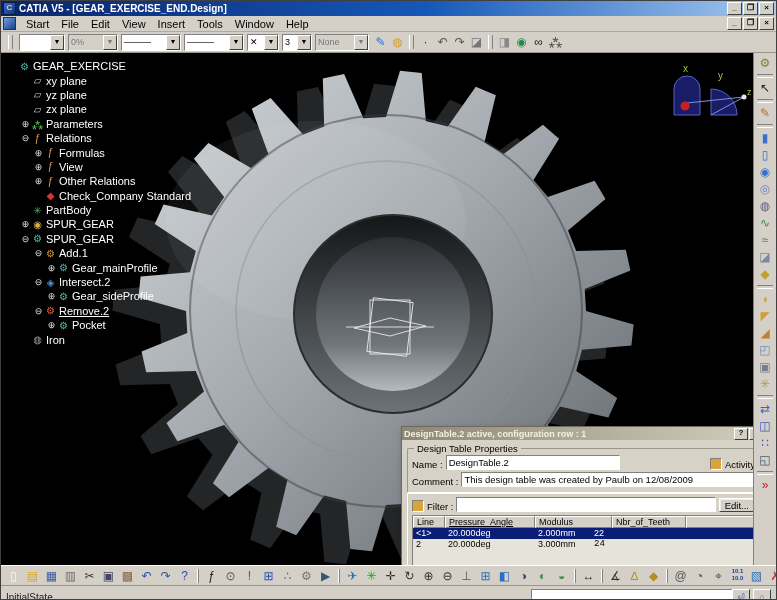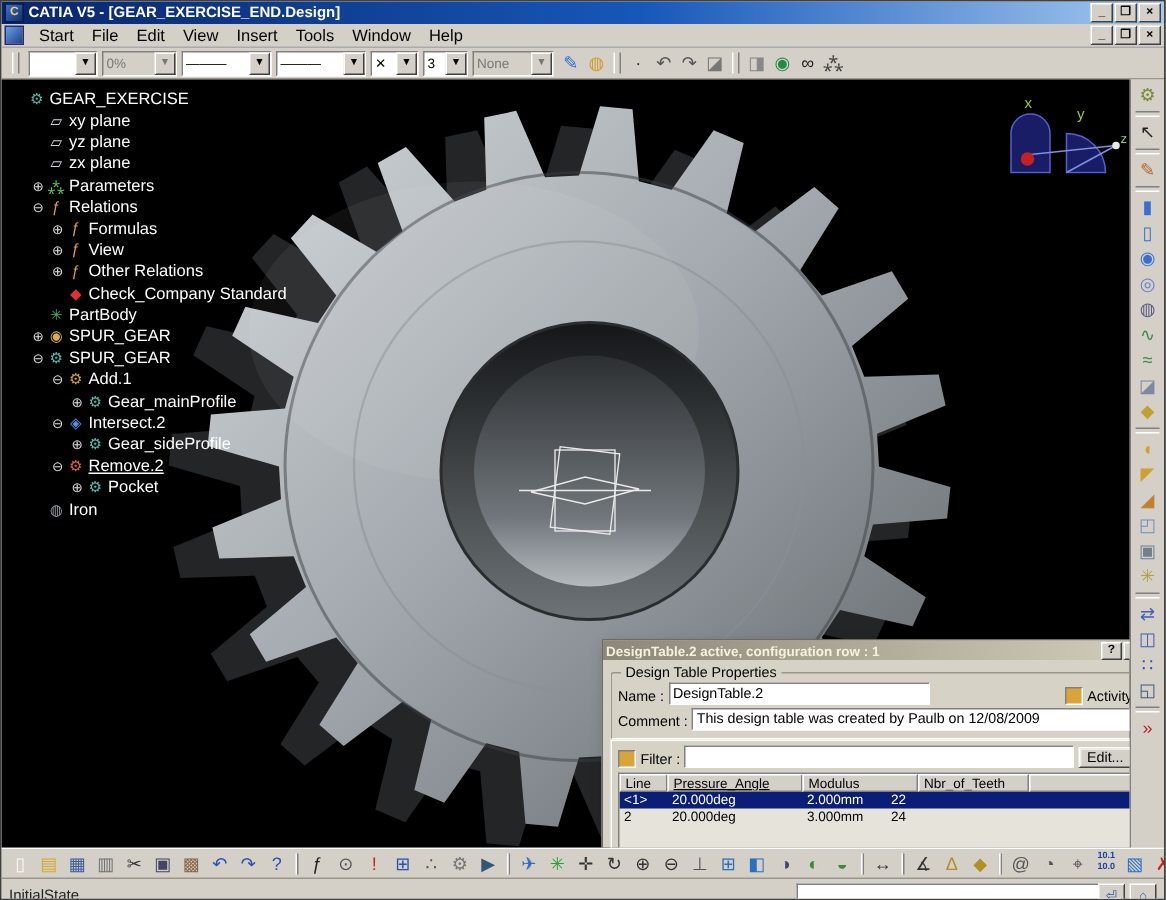--- a/index.html
+++ b/index.html
@@ -358,21 +358,21 @@
                 <div class="dt-row sel">
                   <div class="dt-c" style="width: 32px;">&lt;1&gt;</div>
                   <div class="dt-c" style="width: 90px;">20.000deg</div>
                   <div class="dt-c" style="width: 56px;">2.000mm</div>
                   <div class="dt-c" style="width: 74px;">22</div>
                 </div>
                 <div class="dt-row">
                   <div class="dt-c" style="width: 32px;">2</div>
                   <div class="dt-c" style="width: 90px;">20.000deg</div>
                   <div class="dt-c" style="width: 56px;">3.000mm</div>
-                  <div class="dt-c" style="width: 74px;">24</div>
+                  <div class="dt-c" style="width: 74px; font-family: Liberation Mono, monospace;">24</div>
                 </div>
               </div>
           </div>
 
         </div>
       </div>
     </div>
 
     <div class="toolbar-right" id="toolbar-right">
         <div class="rt-icon" style="color: rgb(122, 138, 58);">⚙</div>

